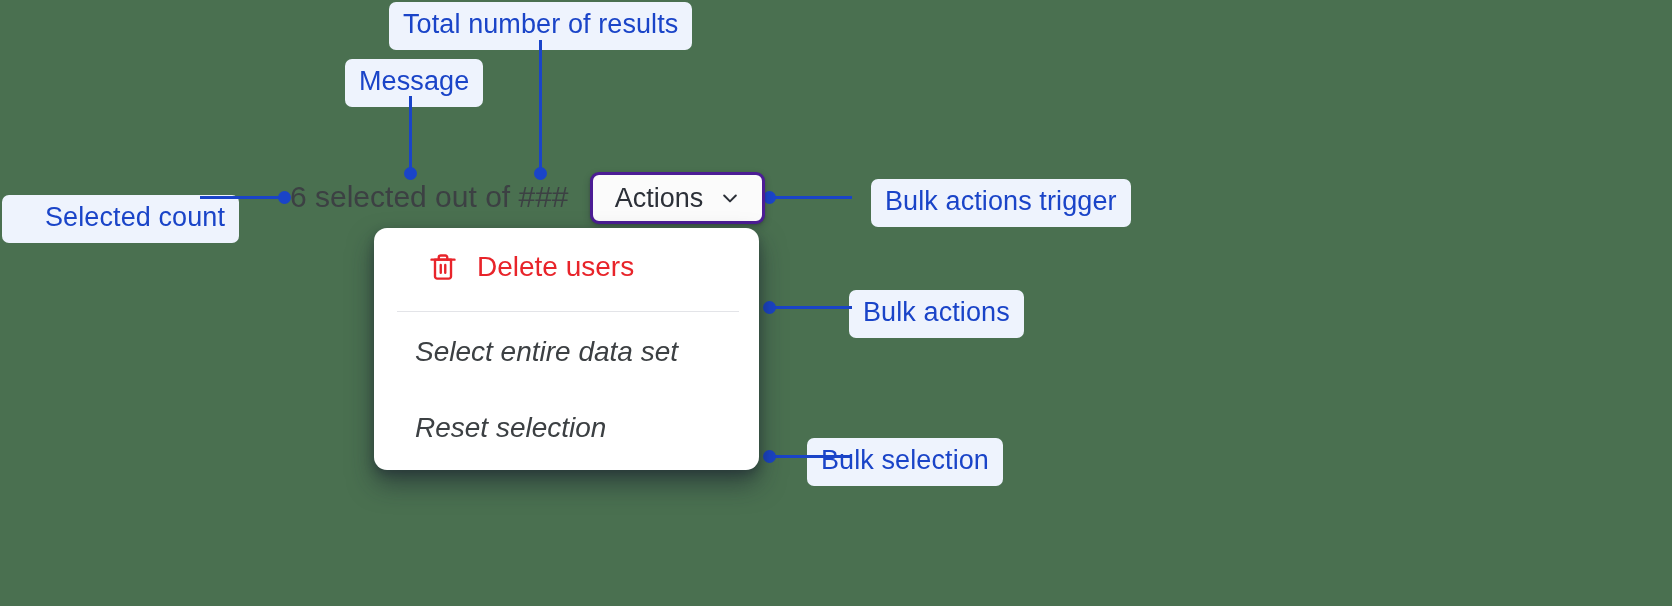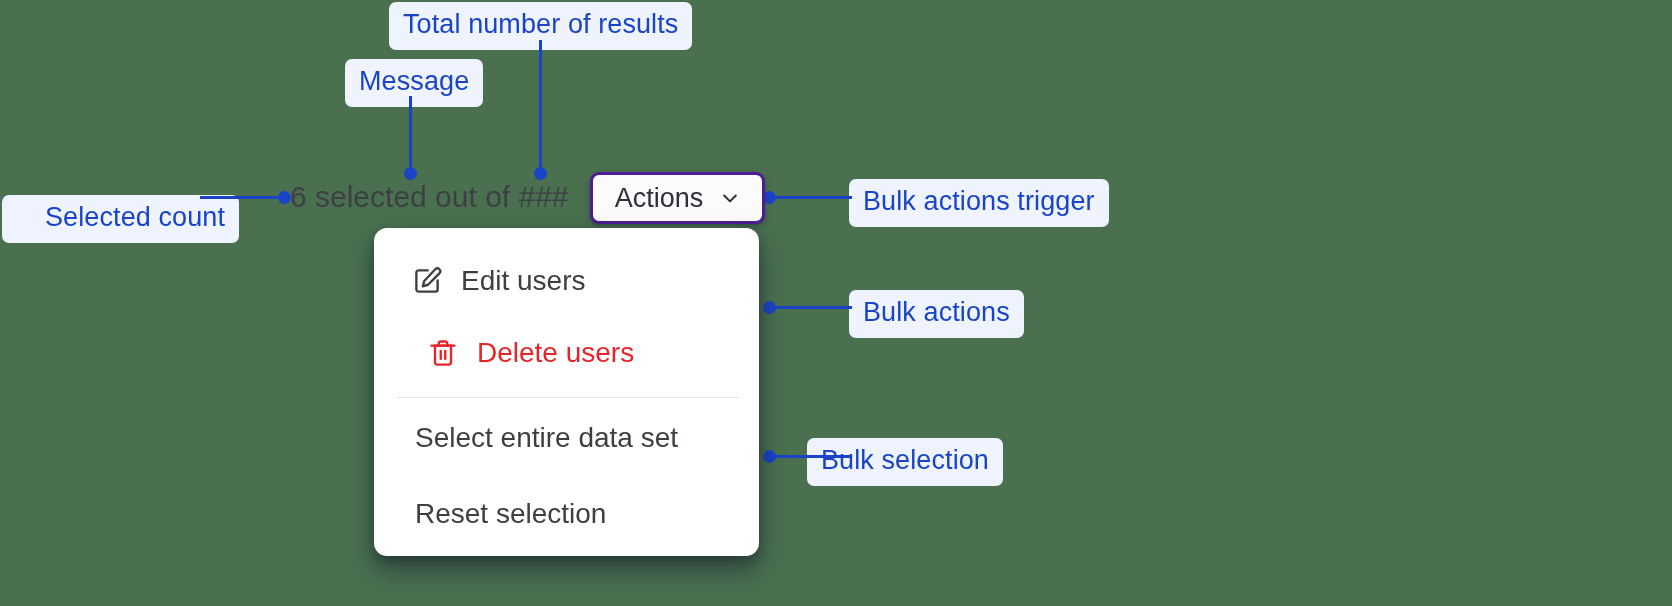--- a/index.html
+++ b/index.html
@@ -115,21 +115,21 @@
     cursor: pointer;
     white-space: nowrap;
   }
   .menu-item.danger { color: #e8242a; margin-left: 16px; }
   .menu-item .mi-icon {
     flex: 0 0 auto;
     width: 30px;
     height: 30px;
     display: block;
   }
-  .menu-item.no-icon { padding-left: 41px; }
+  .menu-item.no-icon { padding-left: 41px; font-style: italic; }
   .menu-sep {
     height: 1px;
     background: #e3e4e8;
     margin: 19px 20px 16px 23px;
   }
   .menu-item.m-edit   { margin-top: 14px;  margin-bottom: 22px; }
   .menu-item.m-delete { margin-bottom: 2px; }
   .menu-item.m-select { margin-bottom: 28px; }
 </style>
 </head>
@@ -142,21 +142,21 @@
   <div class="conn-dot" style="left:534px; top:167px;"></div>
 
   <div class="callout" style="left:345px; top:59px;">Message</div>
   <div class="conn-v" style="left:409px; top:96px; height:78px;"></div>
   <div class="conn-dot" style="left:404px; top:167px;"></div>
 
   <div class="callout" style="left:2px; top:195px;padding-left:43px;">Selected count</div>
   <div class="conn-h" style="left:200px; top:196px; width:88px;"></div>
   <div class="conn-dot" style="left:278px; top:191px;"></div>
 
-  <div class="callout" style="left:849px; top:179px;">Bulk actions trigger</div>
+  <div class="callout" style="left:871px; top:179px;">Bulk actions trigger</div>
   <div class="conn-h" style="left:770px; top:196px; width:82px;"></div>
   <div class="conn-dot" style="left:763px; top:191px;"></div>
 
   <div class="callout" style="left:849px; top:290px;">Bulk actions</div>
   <div class="conn-h" style="left:770px; top:306px; width:82px;"></div>
   <div class="conn-dot" style="left:763px; top:301px;"></div>
 
   <div class="callout" style="left:807px; top:438px;">Bulk selection</div>
   <div class="conn-h" style="left:770px; top:455px; width:82px;"></div>
   <div class="conn-dot" style="left:763px; top:450px;"></div>
@@ -167,29 +167,20 @@
     <span class="label">Actions</span>
     <span class="chevron">
       <svg viewBox="0 0 24 24" width="20" height="20" fill="none" stroke="#2c3038" stroke-width="2.4" stroke-linecap="round" stroke-linejoin="round">
         <polyline points="5,9 12,16 19,9"></polyline>
       </svg>
     </span>
   </div>
 
   <div class="menu">
 
-    <div class="menu-item m-edit">
-      <span class="mi-icon">
-        <svg viewBox="0 0 24 24" width="30" height="30" fill="none" stroke="#3c4043" stroke-width="1.9" stroke-linecap="round" stroke-linejoin="round">
-          <path d="M12.5 3.5H5.2A1.7 1.7 0 0 0 3.5 5.2v13.6a1.7 1.7 0 0 0 1.7 1.7h13.6a1.7 1.7 0 0 0 1.7-1.7v-7.3"></path>
-          <path d="M18.6 2.6a2.3 2.3 0 0 1 3.3 3.3L12.8 15 8.6 16.2l1.2-4.2z"></path>
-        </svg>
-      </span>
-      <span>Edit users</span>
-    </div>
 
     <div class="menu-item danger m-delete">
       <span class="mi-icon">
         <svg viewBox="0 0 24 24" width="30" height="30" fill="none" stroke="#e8242a" stroke-width="1.9" stroke-linecap="round" stroke-linejoin="round">
           <line x1="2.8" y1="6.1" x2="21.2" y2="6.1"></line>
           <path d="M8.6 6.1V4.3a1.5 1.5 0 0 1 1.5-1.5h3.8a1.5 1.5 0 0 1 1.5 1.5v1.8"></path>
           <path d="M5.6 6.1h12.8v13.4a1.8 1.8 0 0 1-1.8 1.8H7.4a1.8 1.8 0 0 1-1.8-1.8z"></path>
           <line x1="10.2" y1="10.4" x2="10.2" y2="16.6"></line>
           <line x1="13.8" y1="10.4" x2="13.8" y2="16.6"></line>
         </svg>

